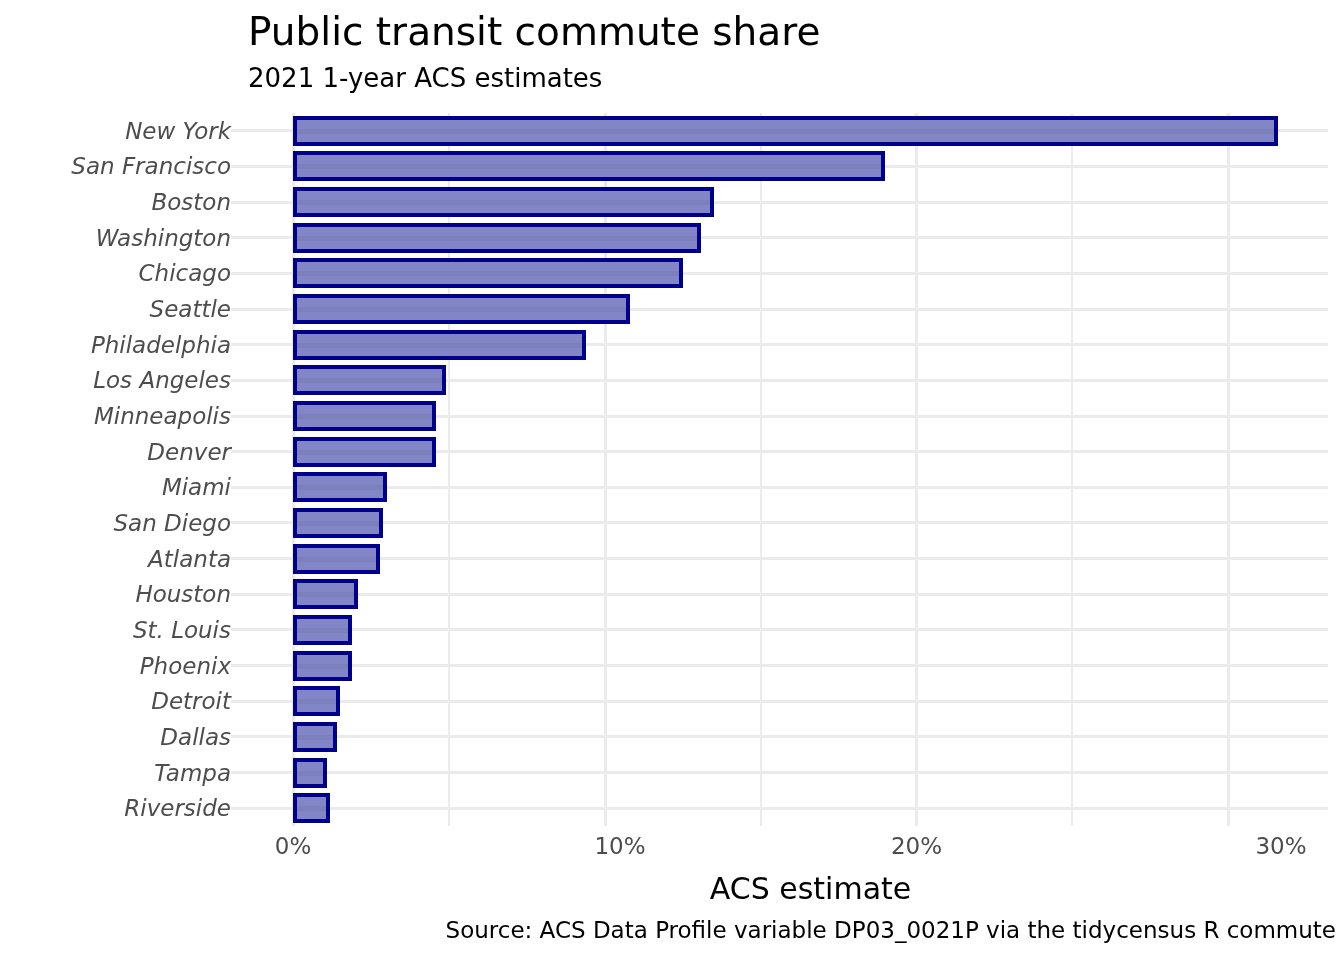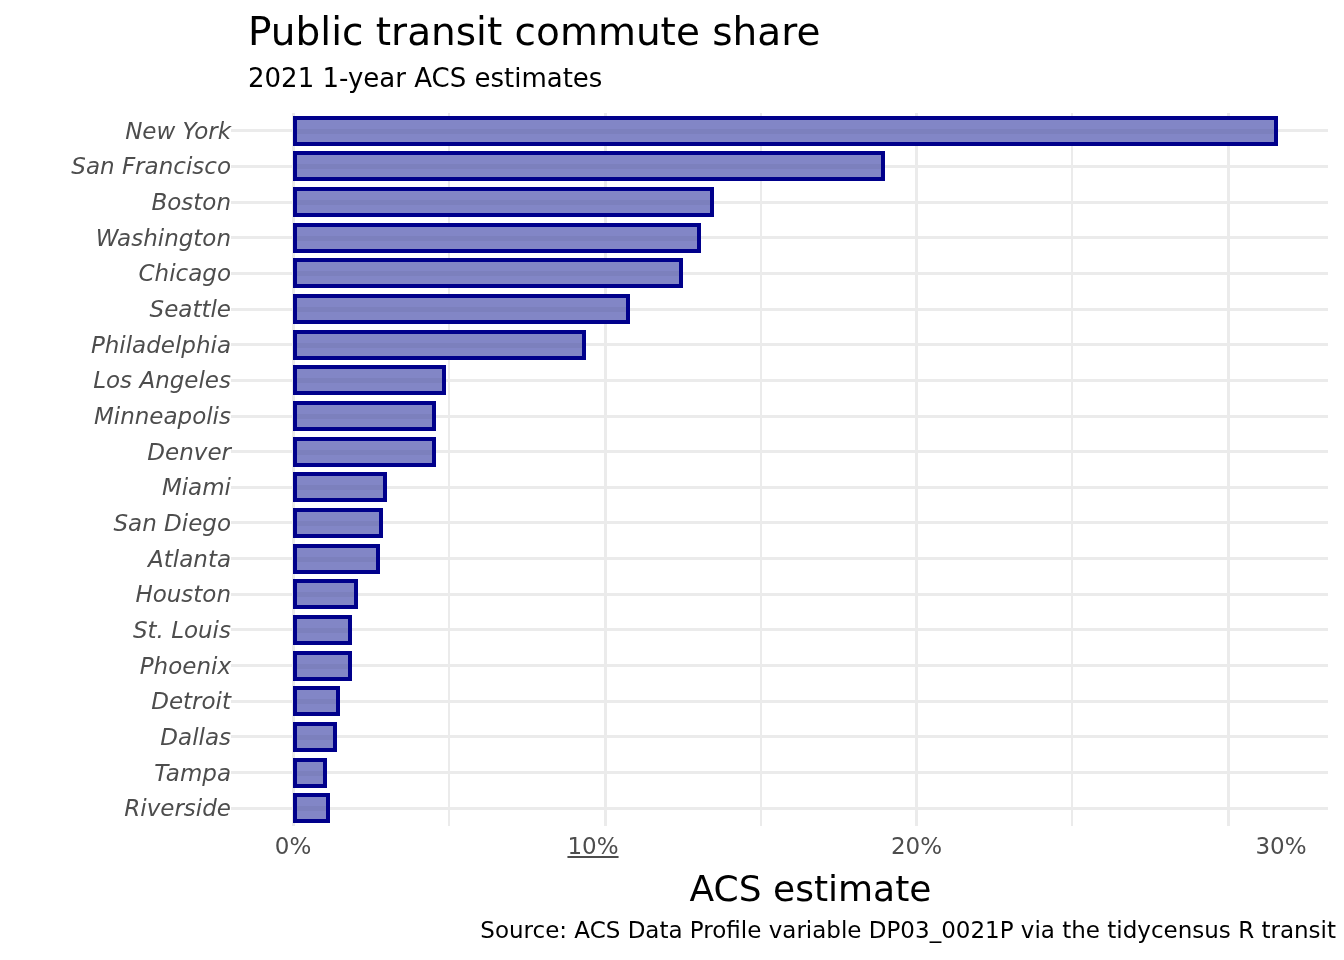--- a/index.html
+++ b/index.html
@@ -125,21 +125,21 @@
     transform: translateX(-50%);
     white-space: nowrap;
   }
 
   .axis-title {
     position: absolute;
     top: 871px;
     left: 293px;
     width: 1035px;
     text-align: center;
-    font-size: 36px;
+    font-size: 30px;
     line-height: 36px;
     color: #000000;
   }
 
   .caption {
     position: absolute;
     top: 915px;
     left: 0;
     width: 1336px;
     text-align: right;
@@ -225,22 +225,22 @@
       <div class="hgrid" style="top: 622.375px;"></div>
       <div class="bar" title="Dallas: 1.4%" style="top: 608.875px; width: 43.6446px;"></div>
       <div class="hgrid" style="top: 658.025px;"></div>
       <div class="bar" title="Tampa: 1.1%" style="top: 644.525px; width: 34.2922px;"></div>
       <div class="hgrid" style="top: 693.675px;"></div>
       <div class="bar" title="Riverside: 1.2%" style="top: 680.175px; width: 37.4096px;"></div>
     </div>
 
   <div id="x-axis">
       <div class="xlab" style="left: 0px;">0%</div>
-      <div class="xlab" style="left: 300px; text-decoration: underline;">10%</div>
+      <div class="xlab" style="left: 327px;">10%</div>
       <div class="xlab" style="left: 623.494px;">20%</div>
       <div class="xlab" style="left: 988px;">30%</div>
     </div>
 
   <div class="axis-title">ACS estimate</div>
 
-  <div class="caption">Source: ACS Data Profile variable DP03_0021P via the tidycensus R transit</div>
+  <div class="caption">Source: ACS Data Profile variable DP03_0021P via the tidycensus R commute</div>
 
 </div>
 
 </body></html>

